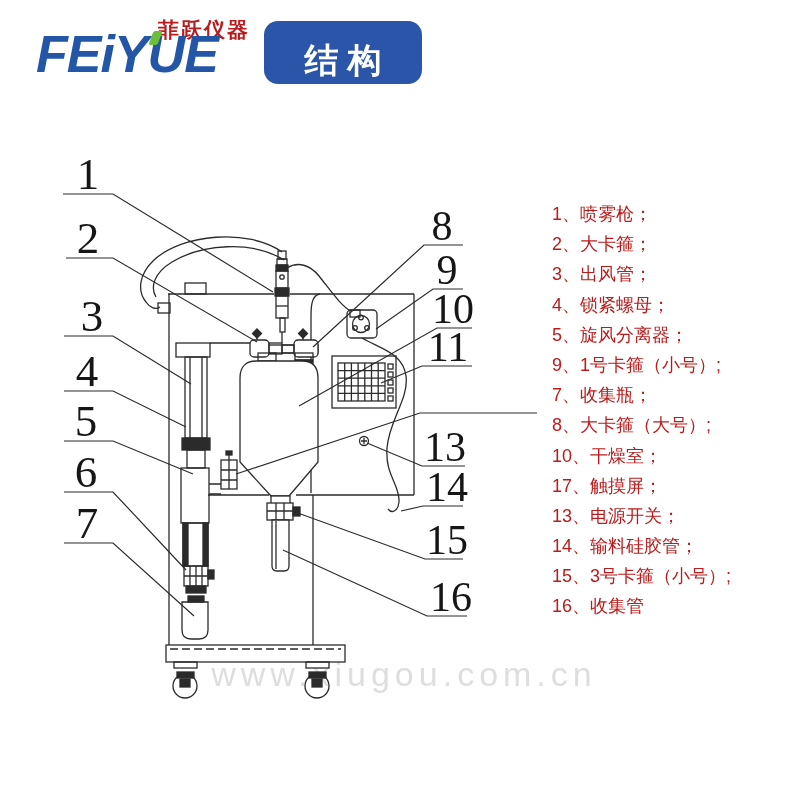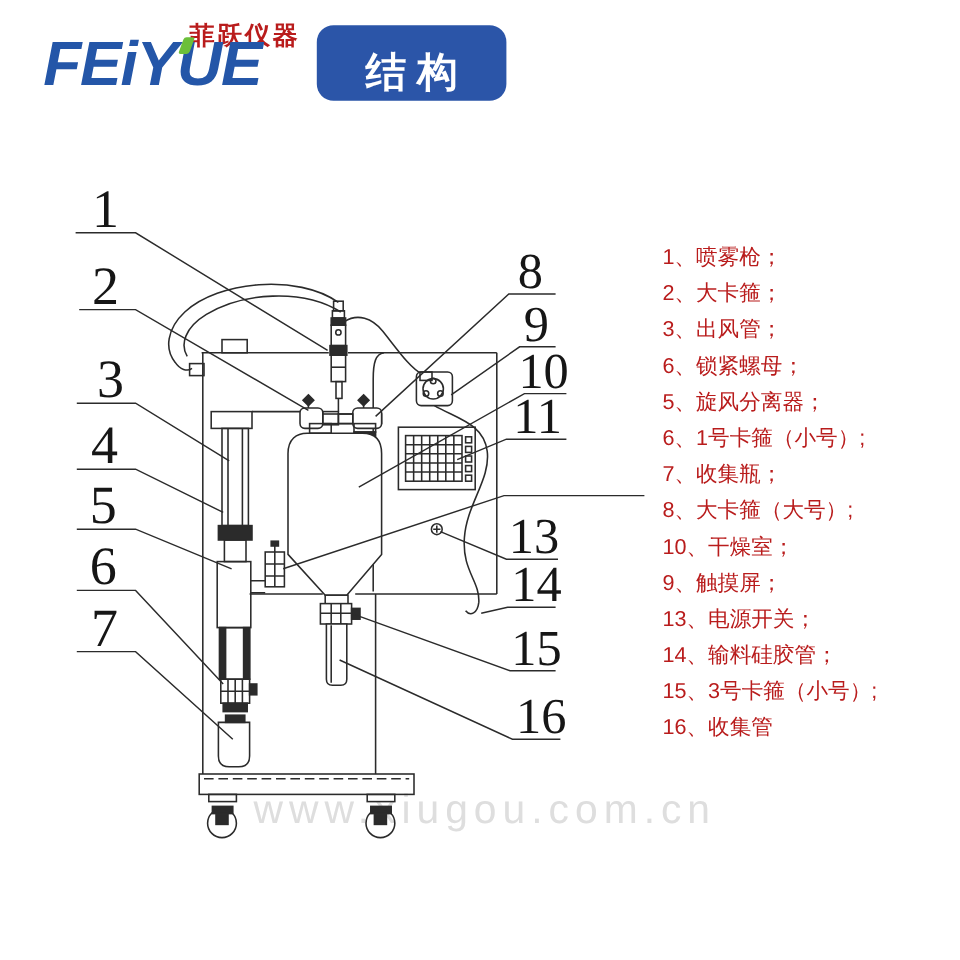--- a/index.html
+++ b/index.html
@@ -191,26 +191,26 @@
       <text class="callout right" x="447" y="501">14</text>
       <text class="callout right" x="447" y="554">15</text>
       <text class="callout right" x="451" y="611">16</text>
     </g>
   </svg>
 
   <div class="legend">
     <div>1、喷雾枪；</div>
     <div>2、大卡箍；</div>
     <div>3、出风管；</div>
-    <div>6、锁紧螺母；</div>
+    <div>4、锁紧螺母；</div>
     <div>5、旋风分离器；</div>
-    <div>6、1号卡箍（小号）;</div>
+    <div>9、1号卡箍（小号）;</div>
     <div>7、收集瓶；</div>
     <div>8、大卡箍（大号）;</div>
     <div>10、干燥室；</div>
-    <div>9、触摸屏；</div>
+    <div>17、触摸屏；</div>
     <div>13、电源开关；</div>
     <div>14、输料硅胶管；</div>
     <div>15、3号卡箍（小号）;</div>
     <div>16、收集管</div>
   </div>
 
 </div>
 
 </body></html>

